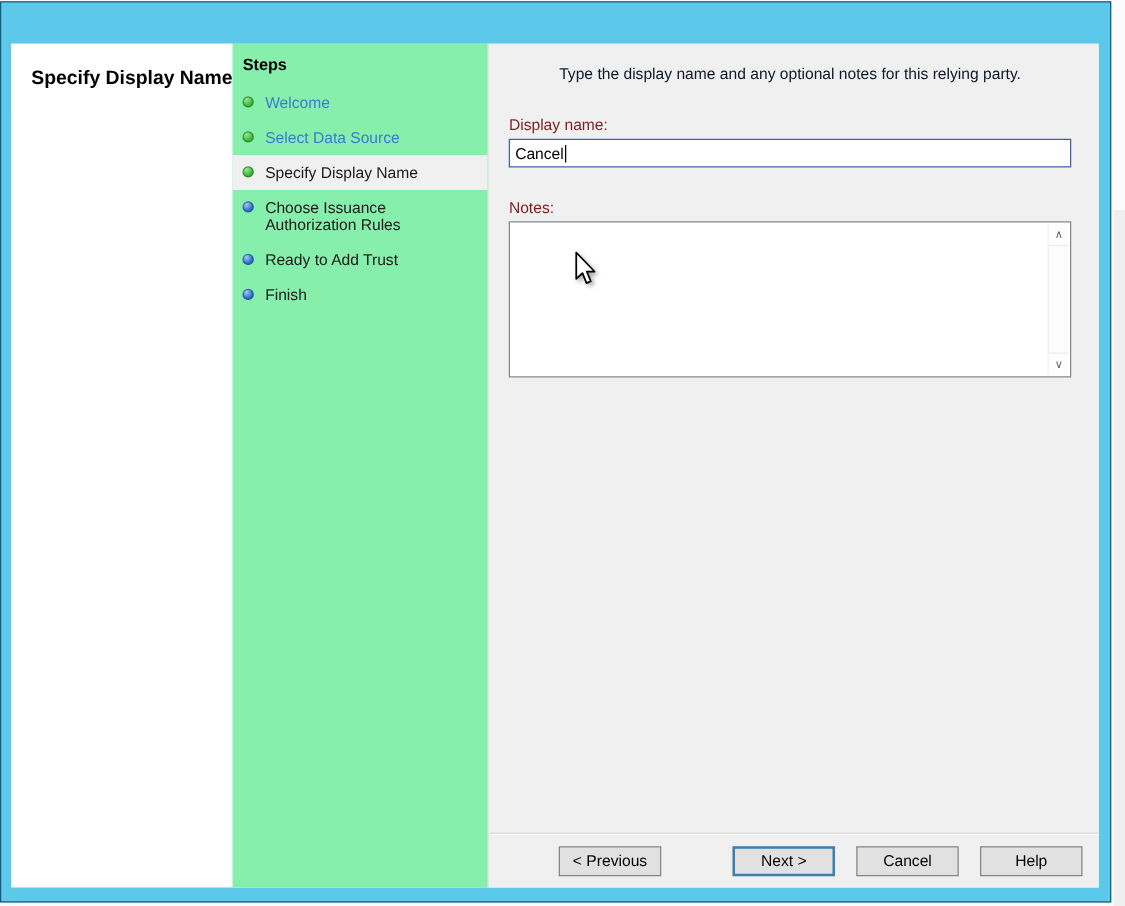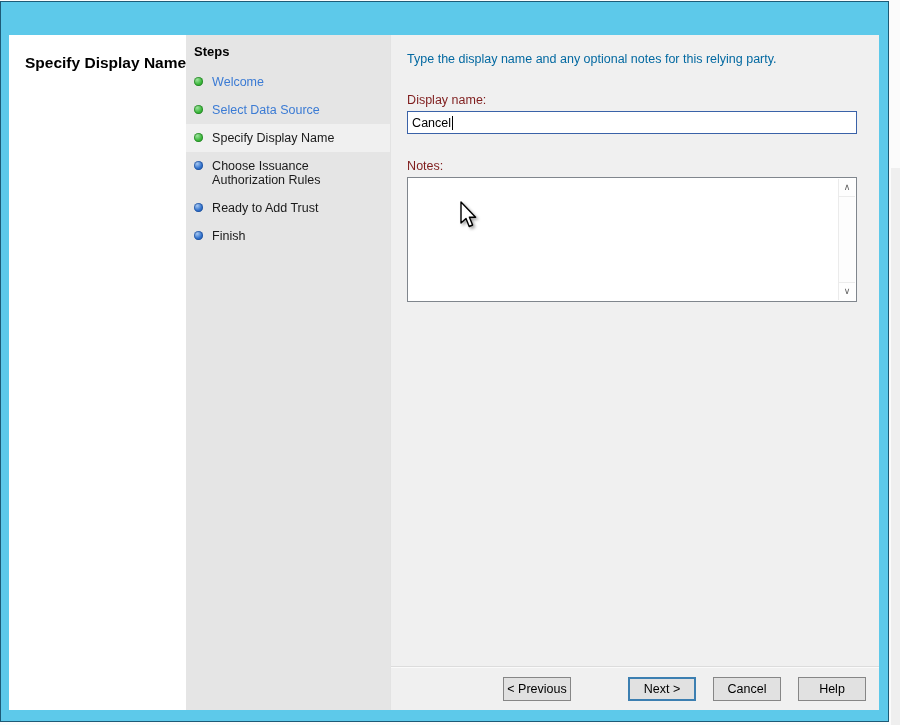--- a/index.html
+++ b/index.html
@@ -35,21 +35,21 @@
     background:#ffffff;display:flex;flex-direction:row;
   }
   .wiz-header{
     height:55px;background:#ffffff;box-sizing:border-box;
     padding:19px 0 0 16px;flex:0 0 auto;
   }
   .wiz-header .header-text{font-size:15.5px;font-weight:700;color:#000;}
   .wiz-body{flex:1;display:flex;min-height:0;}
   
   .sidebar{
-    width:205px;flex:0 0 205px;background:#e5e5e5;
+    width:205px;flex:0 0 205px;background:#86efac;
     border-right:1px solid #e3e3e3;box-sizing:border-box;padding-top:9px;
   }
   .steps-heading{font-size:13px;font-weight:700;color:#000;padding:0 8px 9px 8px;}
   .step{display:flex;align-items:flex-start;padding:7px 8px;gap:9px;}
   .step.current{background:#f0f0f0;}
   .step-label{font-size:12.5px;line-height:14px;color:#1a1a1a;}
   .step-label.link{color:#3b7bd4;}
   .bullet{
     width:9px;height:9px;border-radius:50%;flex:0 0 9px;margin-top:2px;
   }
@@ -57,21 +57,21 @@
     background:radial-gradient(circle at 35% 30%, #9fe49f, #3cb83c 55%, #2a9a2a 95%);
     box-shadow:inset 0 0 0 1px rgba(30,110,30,.55);
   }
   .bullet.pending{
     background:radial-gradient(circle at 35% 30%, #a8c9f2, #3071cc 55%, #2258a4 95%);
     box-shadow:inset 0 0 0 1px rgba(25,70,140,.55);
   }
   
   .content{flex:1;background:#f0f0f0;display:flex;flex-direction:column;min-width:0;}
   .main{flex:1;padding:17px 22px 0 16px;box-sizing:border-box;}
-  .instruction{font-size:12.5px;color:#0369a1;}
+  .instruction{font-size:12.5px;color:#0f172a;text-align:center;}
   .field-label{font-size:12.5px;color:#7f1d1d;}
   .label-displayname{margin-top:27px;}
   .label-notes{margin-top:25px;}
   .textbox{
     margin-top:4px;height:23px;background:#fff;
     border:1px solid #3a62a8;box-sizing:border-box;
     display:flex;align-items:center;padding-left:4px;
     font-size:12.5px;color:#000;
   }
   .caret{display:inline-block;width:1px;height:14px;background:#000;margin-left:1px;}
@@ -91,21 +91,21 @@
   }
   .scroll-btn.up{top:0;border-bottom:1px solid #ececec;}
   .scroll-btn.down{bottom:0;border-top:1px solid #ececec;}
   
   .footer{
     flex:0 0 44px;border-top:1px solid #dcdcdc;box-shadow:inset 0 1px 0 #fafafa;
     display:flex;align-items:center;justify-content:flex-end;
     gap:17px;padding-right:13px;box-sizing:border-box;
   }
   .btn{
-    width:68px;height:24px;background:#e1e1e1;border:1px solid #868686;
+    width:82px;height:24px;background:#e1e1e1;border:1px solid #868686;
     box-sizing:border-box;font-size:12.5px;color:#000;
     font-family:"Liberation Sans","DejaVu Sans",sans-serif;
     display:flex;align-items:center;justify-content:center;cursor:default;
   }
   .btn.focused{border:2px solid #3c7fb1;margin-left:40px;}
   
   .mouse-cursor{position:absolute;left:459px;top:201px;width:22px;height:30px;z-index:50;
     filter:drop-shadow(2px 2.5px 1.5px rgba(0,0,0,.35));}
 </style>
 </head>

